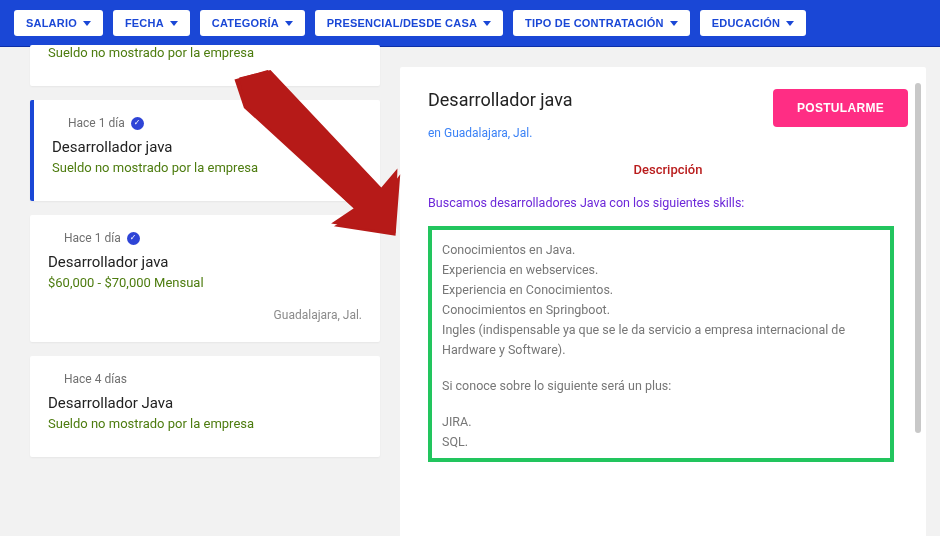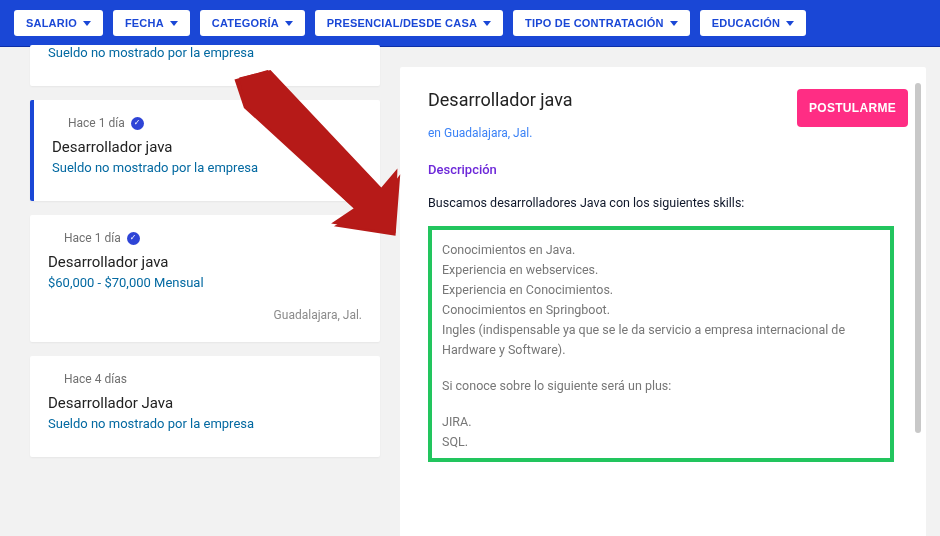--- a/index.html
+++ b/index.html
@@ -82,21 +82,21 @@
     color: #fff;
     font-size: 8px;
     line-height: 1;
   }
   .card-title {
     color: #222;
     font-size: 15px;
     margin-bottom: 4px;
   }
   .card-sub {
-    color: #0369a1;
+    color: #4d7c0f;
     font-size: 13px;
     margin-bottom: 6px;
   }
   .card-loc {
     color: #8b8b8b;
     font-size: 12px;
     margin-top: 18px;
     text-align: right;
   }
   .right-col {
@@ -122,35 +122,36 @@
   }
   .detail-loc {
     color: #3b82f6;
     font-size: 12px;
     margin-bottom: 22px;
   }
   .apply-btn {
     background: #ff2d84;
     color: #fff;
     border: none;
-    padding: 12px 12px;
+    padding: 12px 24px;
     font-size: 12px;
     font-weight: 700;
     border-radius: 4px;
     letter-spacing: 0.3px;
     cursor: pointer;
   }
   .section-title {
     font-size: 13px;
-    color: #6d28d9;
+    color: #b91c1c;
     font-weight: 500;
     margin-bottom: 18px;
+    text-align: center;
   }
   .desc-intro {
-    color: #0f172a;
+    color: #6d28d9;
     font-size: 12.5px;
     margin-bottom: 16px;
   }
   .highlight-box {
     border: 4px solid #22c55e;
     padding: 10px 10px 6px 10px;
     margin-right: 14px;
   }
   .req-line {
     color: #777;

